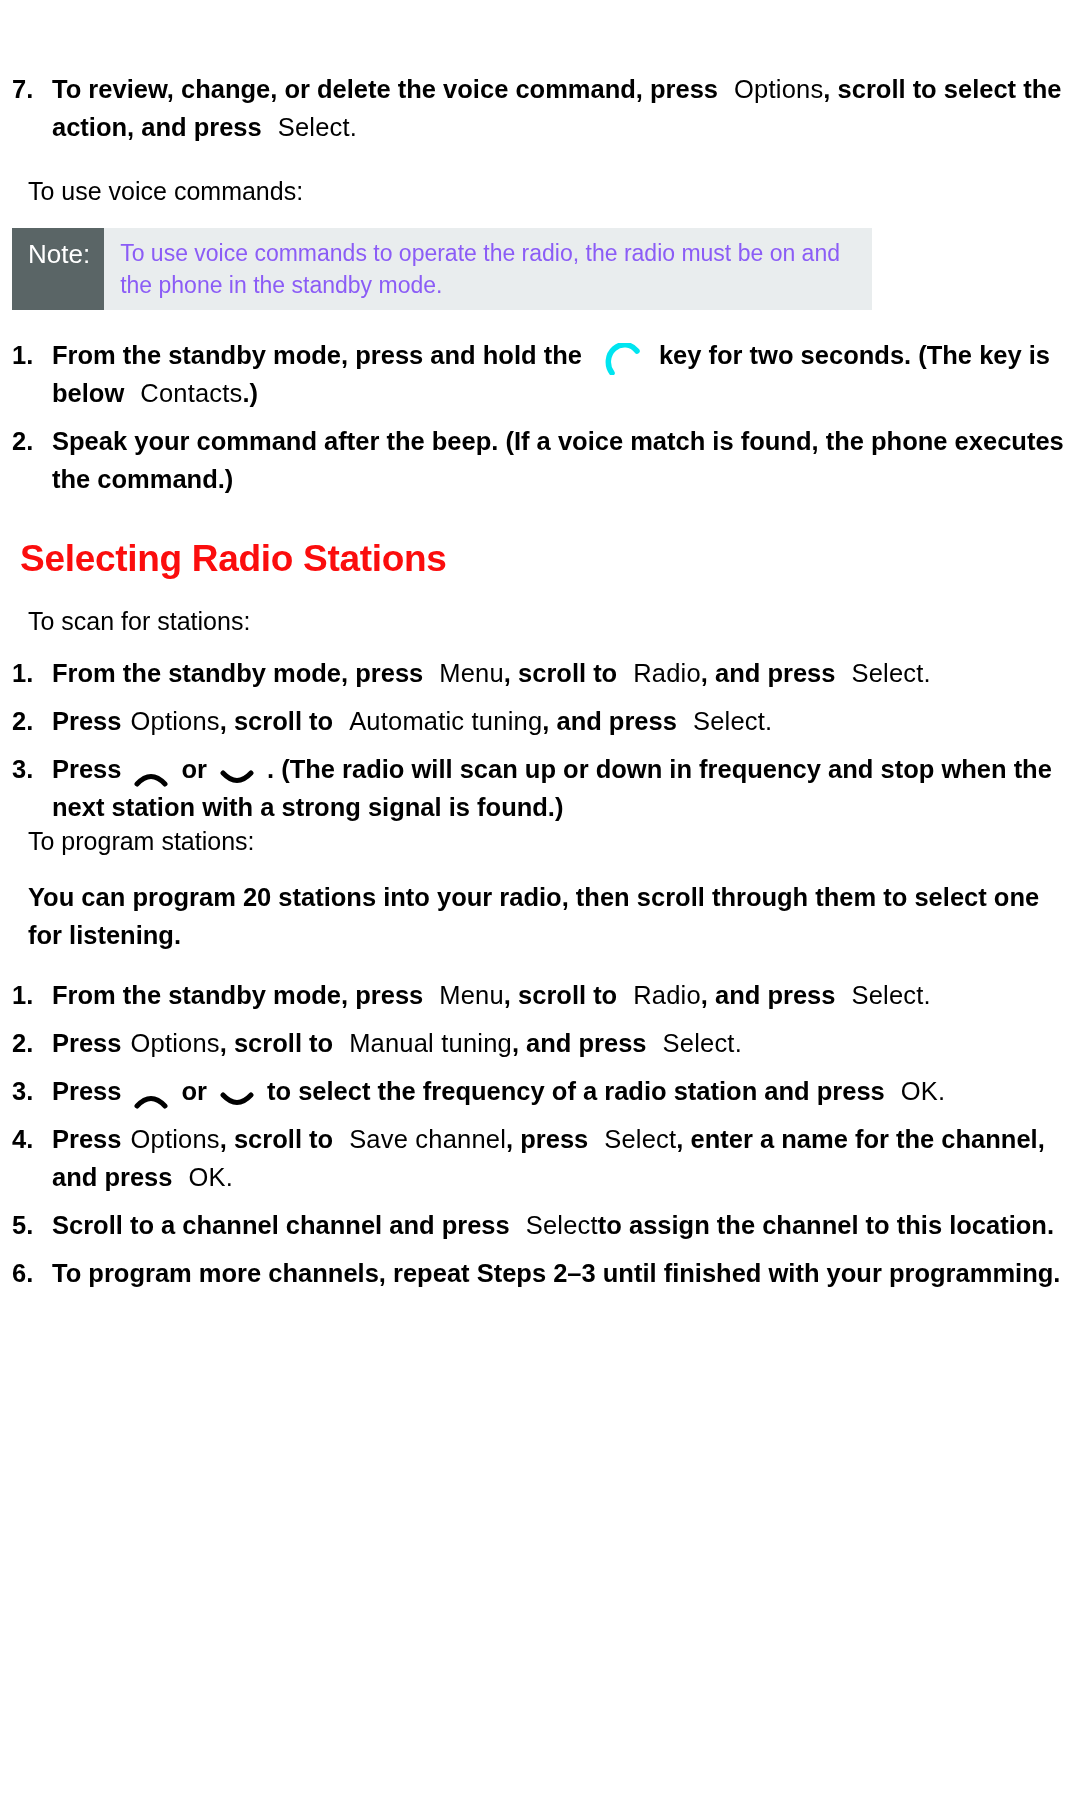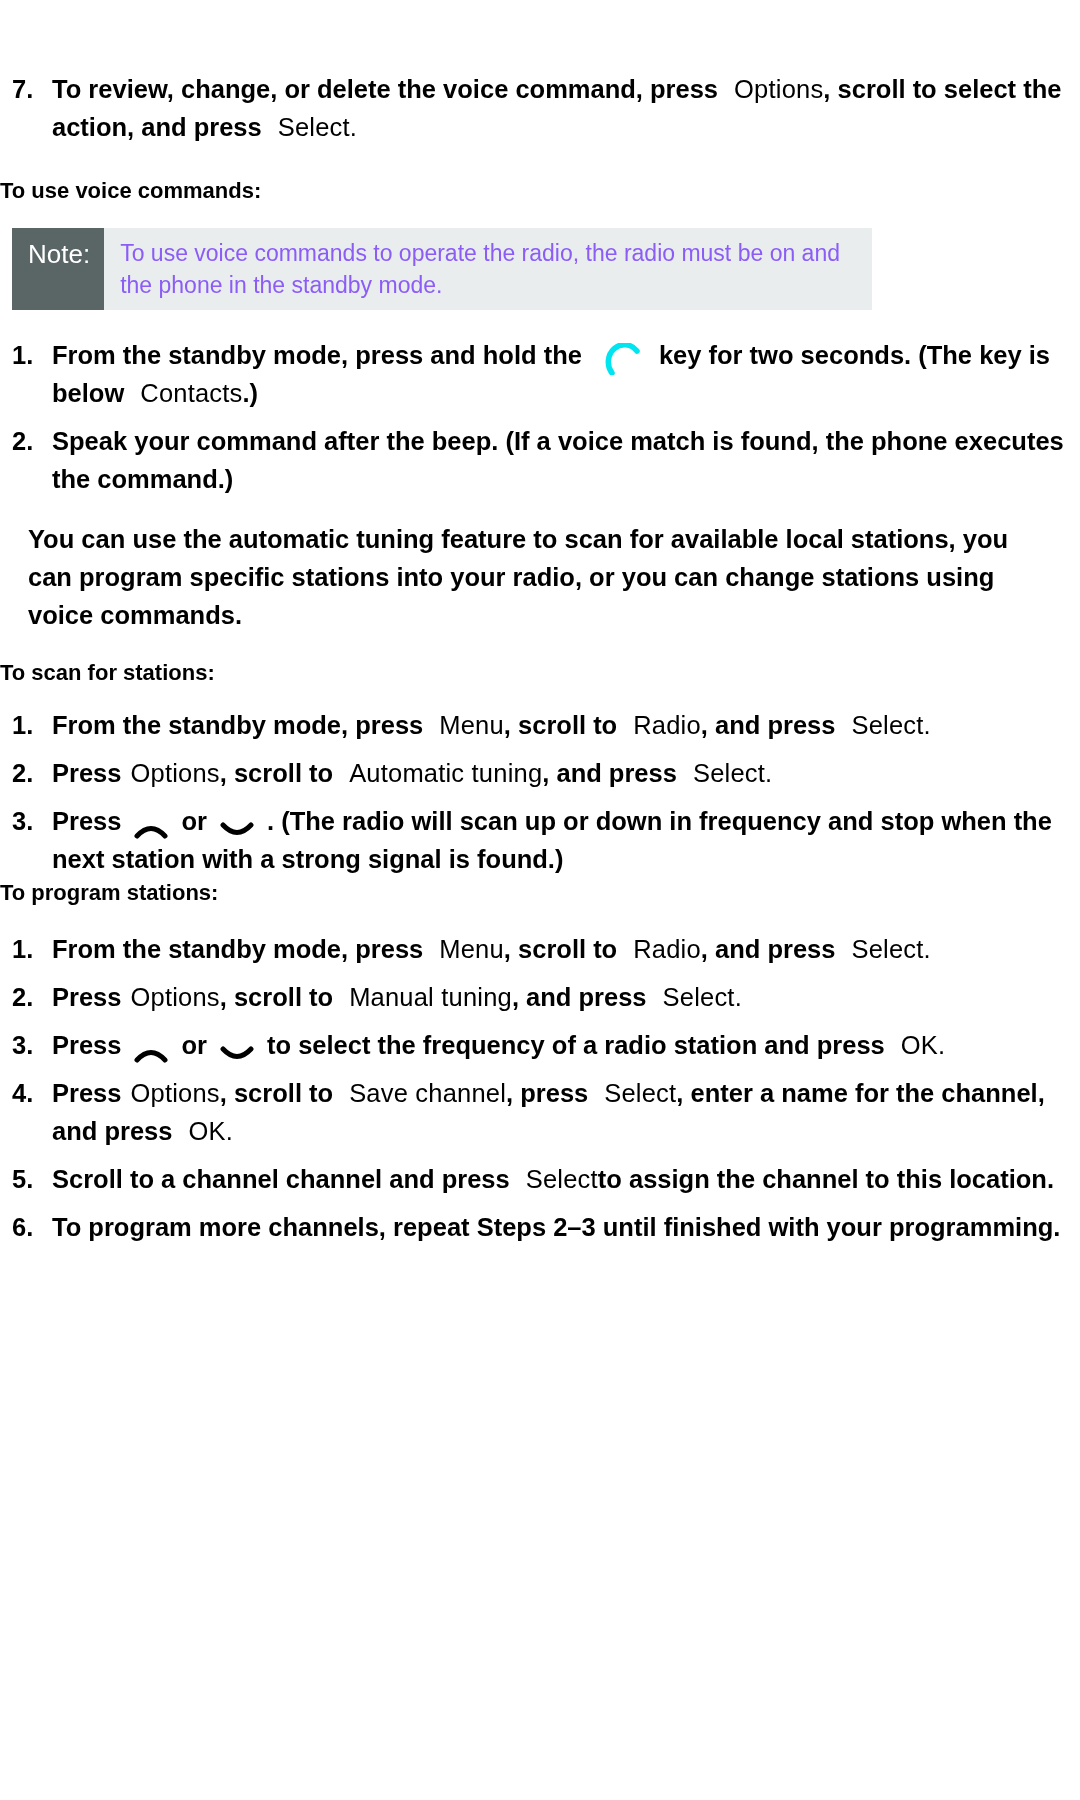--- a/index.html
+++ b/index.html
@@ -52,23 +52,24 @@
     line-height: 38px;
     font-weight: 700;
     padding-right: 10px;
   }
   .step-body .light {
     font-weight: 400;
   }
 
   
   .subhead {
-    font-size: 22px;
-    font-weight: 700;
+    font-size: 25px;
+    font-weight: 400;
     line-height: 30px;
+    padding-left: 28px;
   }
 
   
   .para {
     font-size: 25.5px;
     font-weight: 700;
     line-height: 38px;
     padding-left: 28px;
     padding-right: 40px;
   }
@@ -180,22 +181,22 @@
             <path d="M8 30 A 14 15 0 0 1 33 8" fill="none" stroke="#00e5f0" stroke-width="5.5" stroke-linecap="round"></path>
           </svg></span><span class="sp"></span><span>key for two seconds. (The key is below</span><span class="sp-lg"></span><span class="light">Contacts</span><span>.)</span>
     </div>
   </div>
 
   <div class="step" style="margin-top:10px;">
     <div class="step-num">2.</div>
     <div class="step-body">Speak your command after the beep. (If a voice match is found, the phone executes the command.)</div>
   </div>
 
-
-  <div class="para" style="margin-top:22px;">You can use the automatic tuning feature to scan for available local stations, you can program specific stations into your radio, or you can change stations using voice commands.</div>
+  <div class="section-heading" style="margin-top:38px;">Selecting Radio Stations</div>
+
 
   <div class="subhead" style="margin-top:24px;">To scan for stations:</div>
 
   <div class="step" style="margin-top:18px;">
     <div class="step-num">1.</div>
     <div class="step-body">
       <span>From the standby mode, press</span><span class="sp-lg"></span><span class="light">Menu</span><span>, scroll to</span><span class="sp-lg"></span><span class="light">Radio</span><span>, and press</span><span class="sp-lg"></span><span class="light">Select</span><span class="light">.</span>
     </div>
   </div>
 
@@ -212,20 +213,21 @@
       <span>Press</span><span class="sp"></span><span class="icon icon-nav"><svg width="34" height="22" viewBox="0 0 34 22">
             <path d="M3 17 Q 17 2 31 17" fill="none" stroke="#000" stroke-width="5" stroke-linecap="round"></path>
           </svg></span><span class="sp"></span><span>or</span><span class="sp"></span><span class="icon icon-nav"><svg width="34" height="22" viewBox="0 0 34 22">
             <path d="M3 6 Q 17 21 31 6" fill="none" stroke="#000" stroke-width="5" stroke-linecap="round"></path>
           </svg></span><span class="sp"></span><span>. (The radio will scan up or down in frequency and stop when the next station with a strong signal is found.)</span>
     </div>
   </div>
 
   <div class="subhead" style="">To program stations:</div>
 
+  <div class="para" style="margin-top:22px;">You can program 20 stations into your radio, then scroll through them to select one for listening.</div>
 
   <div class="step" style="margin-top:22px;">
     <div class="step-num">1.</div>
     <div class="step-body">
       <span>From the standby mode, press</span><span class="sp-lg"></span><span class="light">Menu</span><span>, scroll to</span><span class="sp-lg"></span><span class="light">Radio</span><span>, and press</span><span class="sp-lg"></span><span class="light">Select</span><span class="light">.</span>
     </div>
   </div>
 
   <div class="step" style="margin-top:10px;">
     <div class="step-num">2.</div>

